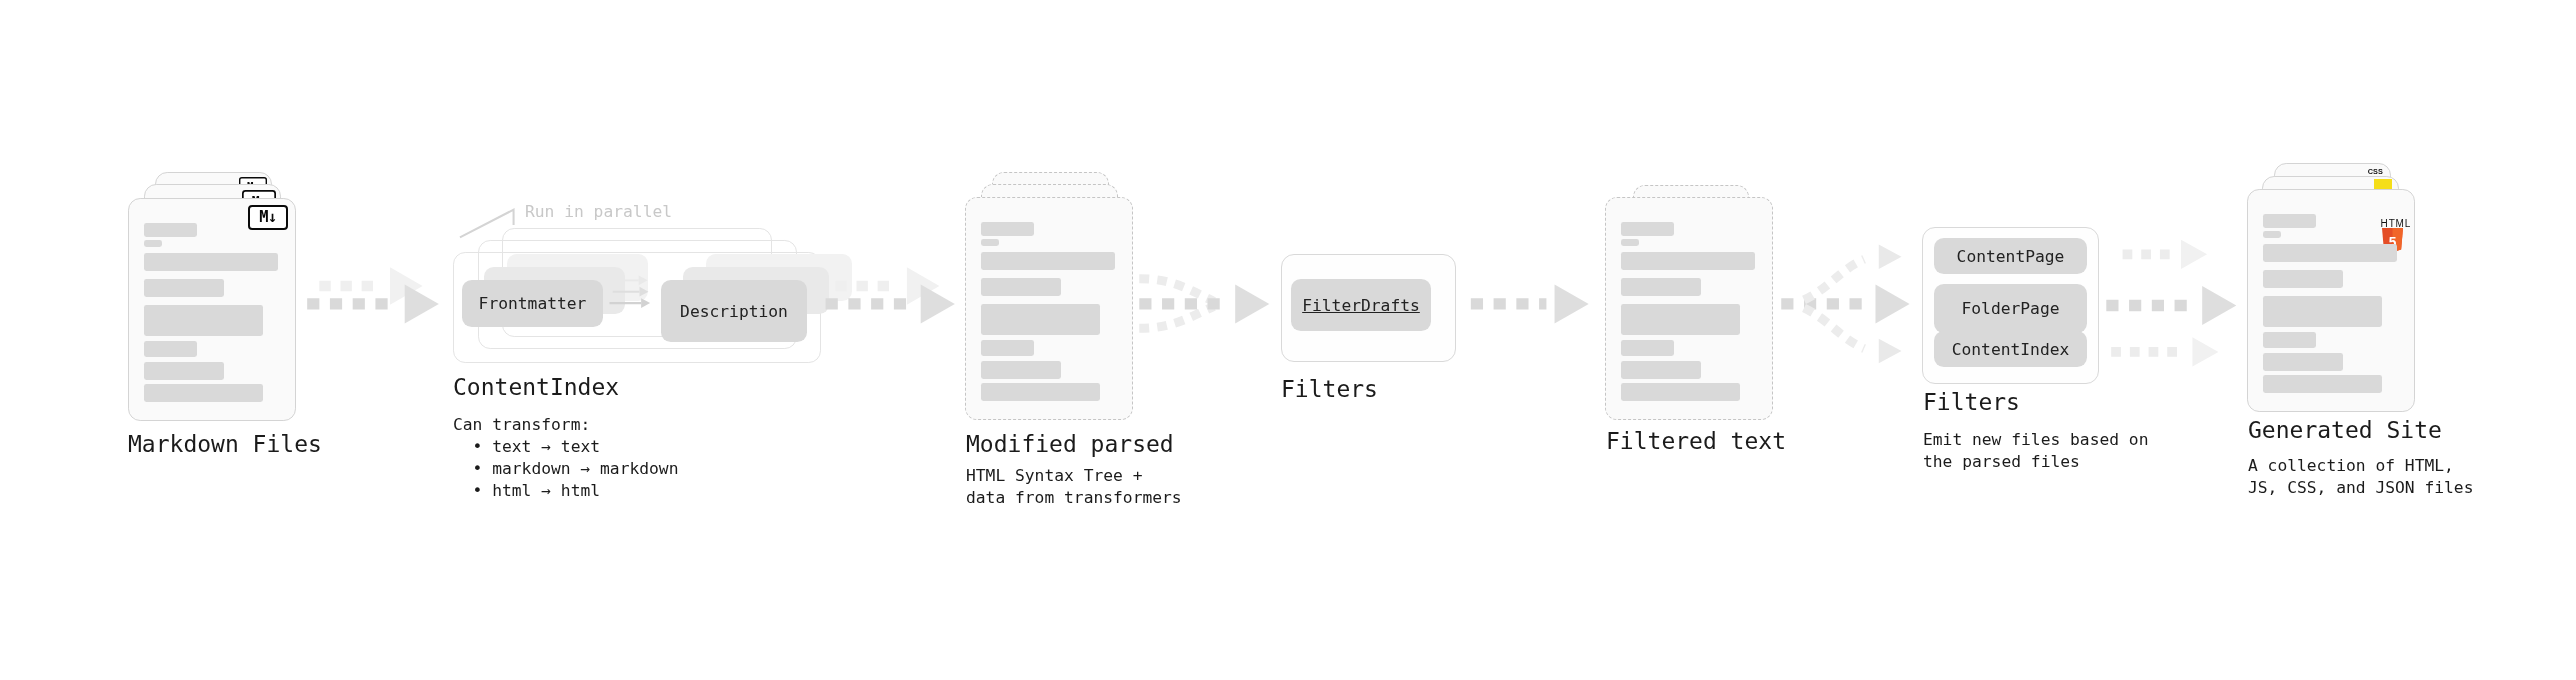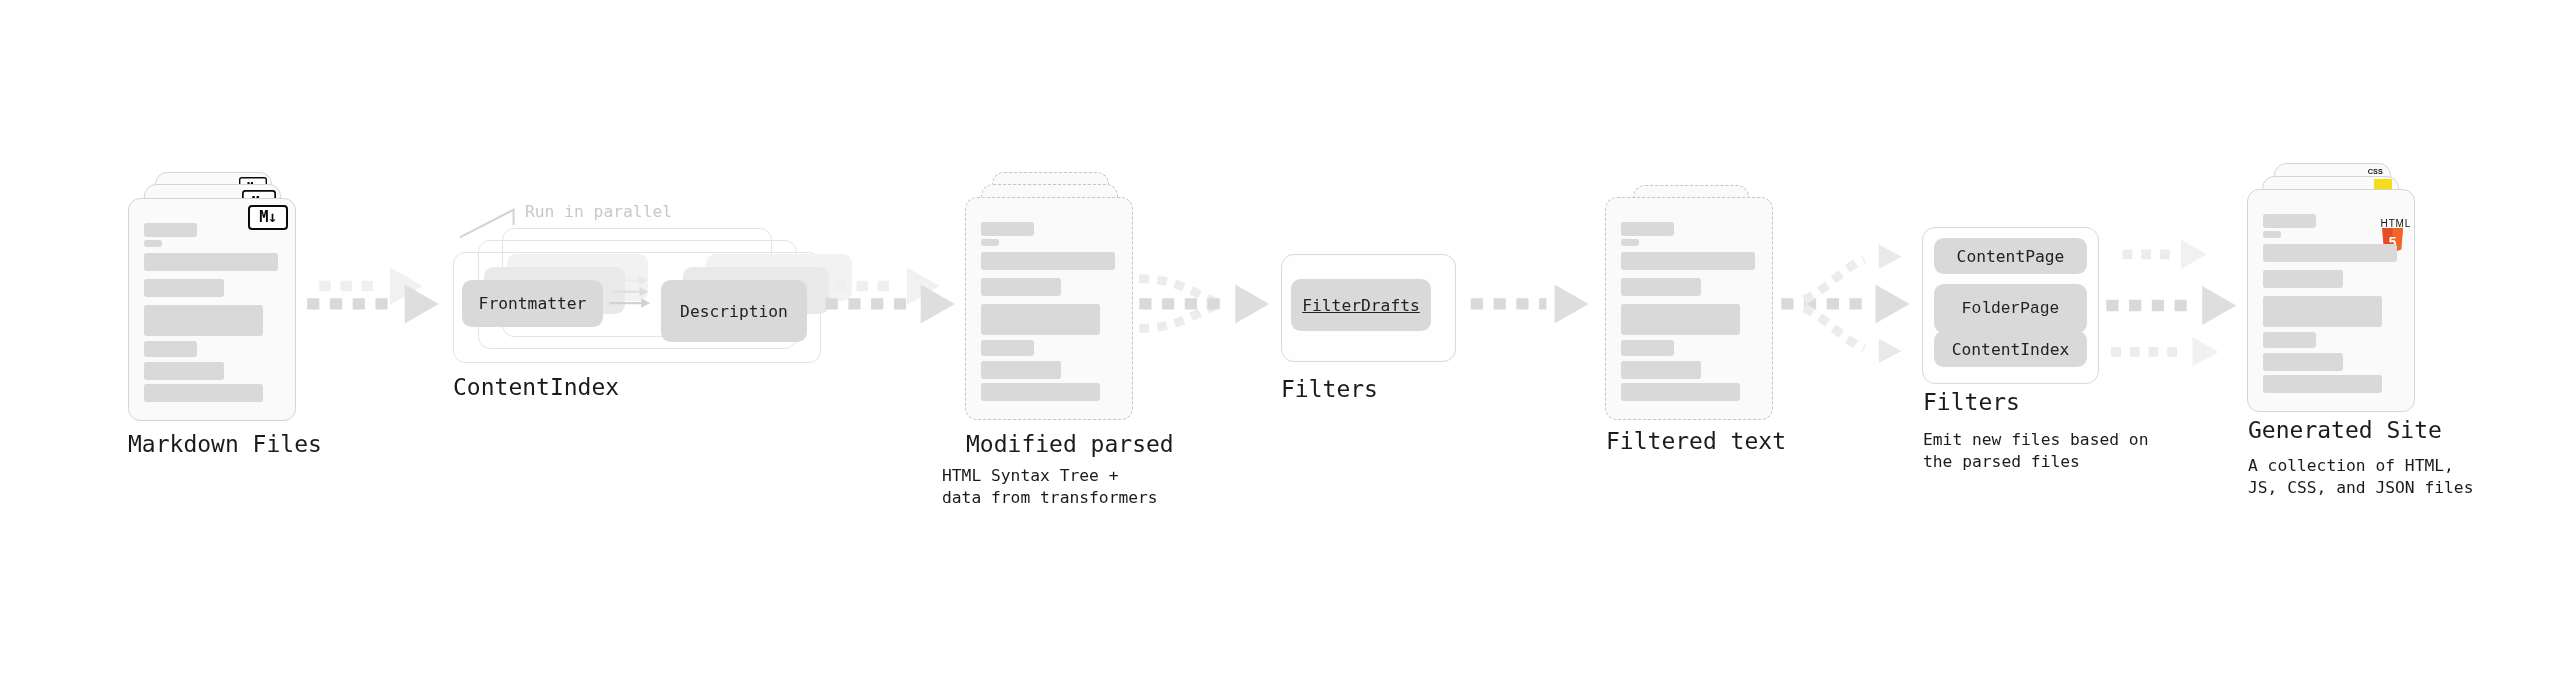--- a/index.html
+++ b/index.html
@@ -79,37 +79,41 @@
     <div class="ghost g2" style="left:507px;top:254px;width:141px;height:47px;"></div>
     <div class="ghost g1" style="left:484px;top:267px;width:141px;height:47px;"></div>
     <div class="pill" style="left:462px;top:280px;width:141px;height:47px;">Frontmatter</div>
 
     <div class="ghost g2" style="left:706px;top:254px;width:146px;height:47px;"></div>
     <div class="ghost g1" style="left:683px;top:267px;width:146px;height:47px;"></div>
     <div class="pill" style="left:661px;top:280px;width:146px;height:62px;">Description</div>
   </div>
   <div class="note" style="left:525px;top:202px;">Run in parallel</div>
   <div class="stack-title" style="left:453px;top:375px;">ContentIndex</div>
+  <div class="details" style="left:453px;top:414px;">Can transform:
+  • text → text
+  • markdown → markdown
+  • html → html</div>
 
   <div>
     <div class="card dashed" style="left:992px;top:172px;width:115px;height:211px;"></div>
     <div class="card dashed" style="left:981px;top:184px;width:135px;height:216px;"></div>
     <div class="card dashed" style="left:965px;top:197px;width:166px;height:221px;">
         <div class="bar" style="top: 23.6px; width: 53px; height: 14.6px; background: rgb(217, 217, 217);"></div>
         <div class="bar" style="top: 41px; width: 18px; height: 6.5px; background: rgb(217, 217, 217);"></div>
         <div class="bar" style="top: 54px; width: 134px; height: 18px; background: rgb(217, 217, 217);"></div>
         <div class="bar" style="top: 80px; width: 80px; height: 18px; background: rgb(217, 217, 217);"></div>
         <div class="bar" style="top: 106px; width: 119px; height: 31px; background: rgb(217, 217, 217);"></div>
         <div class="bar" style="top: 142px; width: 53px; height: 16.3px; background: rgb(217, 217, 217);"></div>
         <div class="bar" style="top: 163px; width: 80px; height: 18px; background: rgb(217, 217, 217);"></div>
         <div class="bar" style="top: 185px; width: 119px; height: 18px; background: rgb(217, 217, 217);"></div>
       </div>
   </div>
   <div class="stack-title" style="left:966px;top:432px;">Modified parsed</div>
-  <div class="details" style="left:942px;top:465px;">HTML Syntax Tree +
+  <div class="details" style="left:966px;top:465px;">HTML Syntax Tree +
 data from transformers</div>
 
   <div class="panel" style="left:1281px;top:254px;width:173px;height:106px;"></div>
   <div class="pill" style="left:1291px;top:279px;width:140px;height:52px;text-decoration:underline;">FilterDrafts</div>
   <div class="stack-title" style="left:1281px;top:377px;">Filters</div>
 
   <div>
     <div class="card dashed" style="left:1633px;top:185px;width:114px;height:216px;"></div>
     <div class="card dashed" style="left:1605px;top:197px;width:166px;height:221px;">
         <div class="bar" style="top: 23.6px; width: 53px; height: 14.6px; background: rgb(217, 217, 217);"></div>
@@ -119,21 +123,21 @@
         <div class="bar" style="top: 106px; width: 119px; height: 31px; background: rgb(217, 217, 217);"></div>
         <div class="bar" style="top: 142px; width: 53px; height: 16.3px; background: rgb(217, 217, 217);"></div>
         <div class="bar" style="top: 163px; width: 80px; height: 18px; background: rgb(217, 217, 217);"></div>
         <div class="bar" style="top: 185px; width: 119px; height: 18px; background: rgb(217, 217, 217);"></div>
       </div>
   </div>
   <div class="stack-title" style="left:1606px;top:429px;">Filtered text</div>
 
   <div class="panel" style="left:1922px;top:227px;width:175px;height:155px;"></div>
   <div class="pill" style="left:1934px;top:238px;width:153px;height:36px;">ContentPage</div>
-  <div class="pill" style="left:1934px;top:284px;width:153px;height:49px;font-family:Liberation Mono, monospace;">FolderPage</div>
+  <div class="pill" style="left:1934px;top:284px;width:153px;height:49px;">FolderPage</div>
   <div class="pill" style="left:1934px;top:331px;width:153px;height:36px;">ContentIndex</div>
   <div class="stack-title" style="left:1923px;top:390px;">Filters</div>
   <div class="details" style="left:1923px;top:429px;">Emit new files based on
 the parsed files</div>
 
   <div>
     <div class="card" style="left:2274px;top:163px;width:115px;height:211px;">
       <div class="css-badge" style="right:4.9px;top:3.3px;">
         <div>CSS</div>
         <div class="css-bar"></div>

